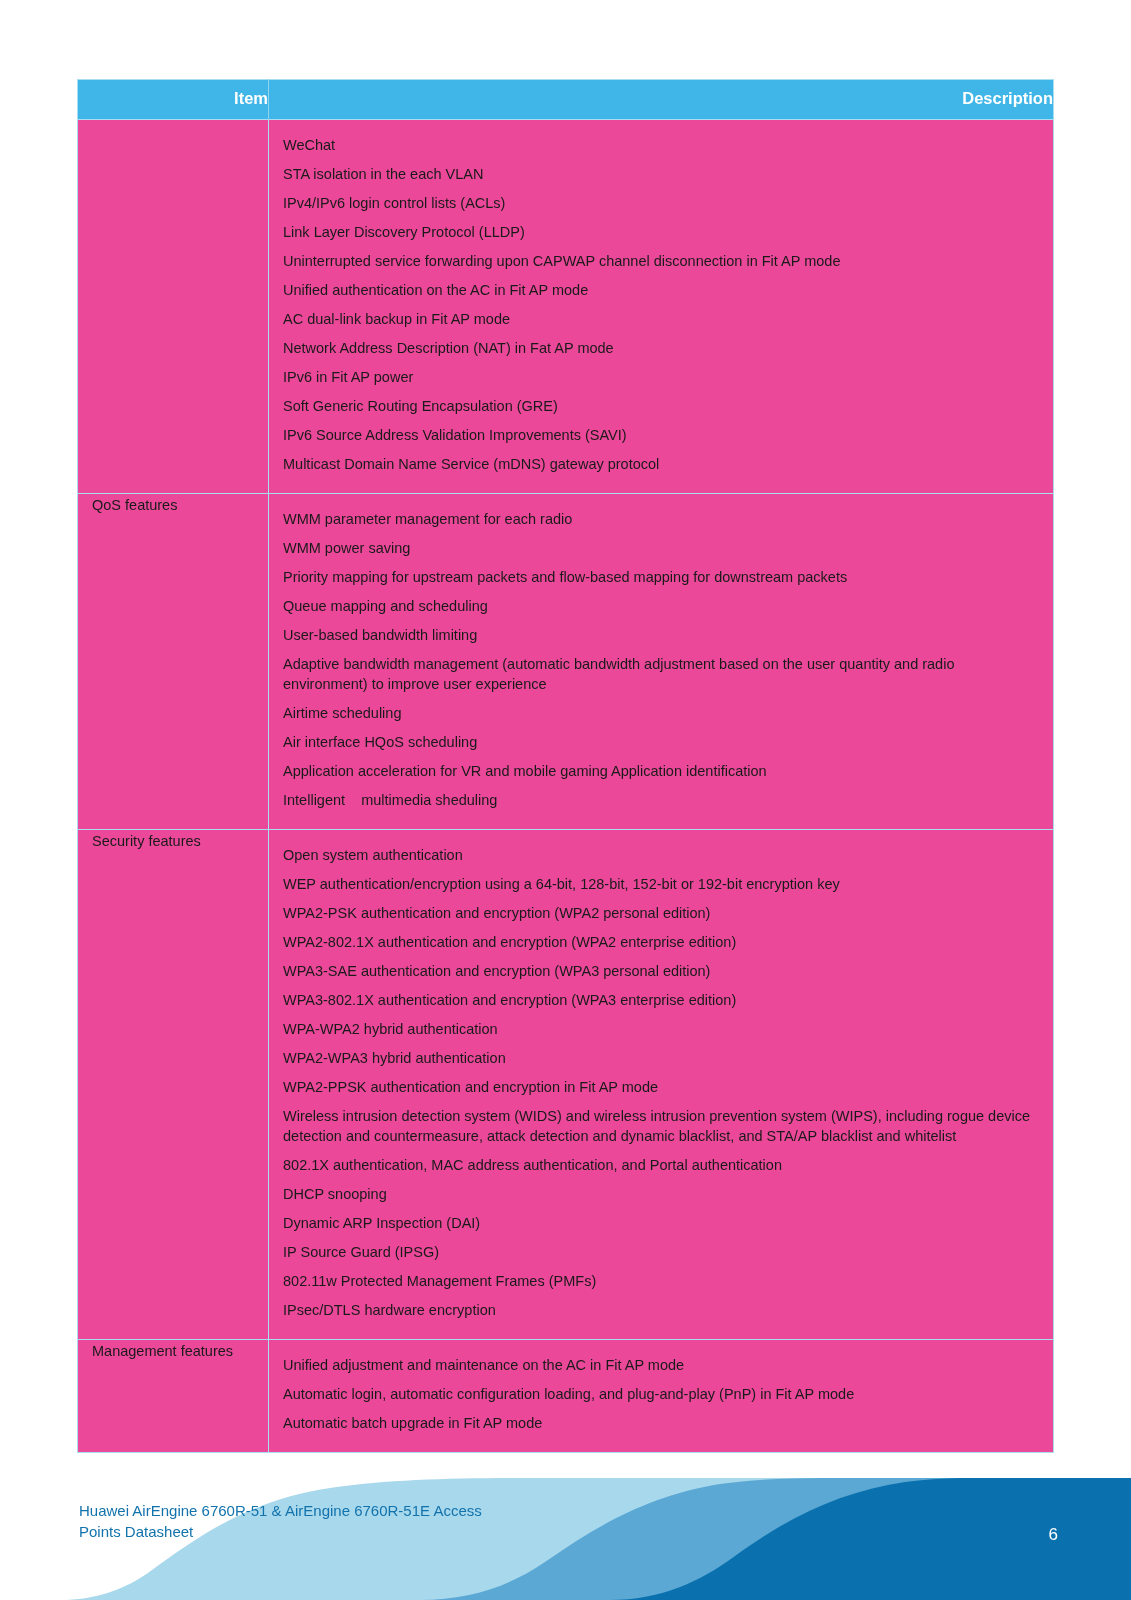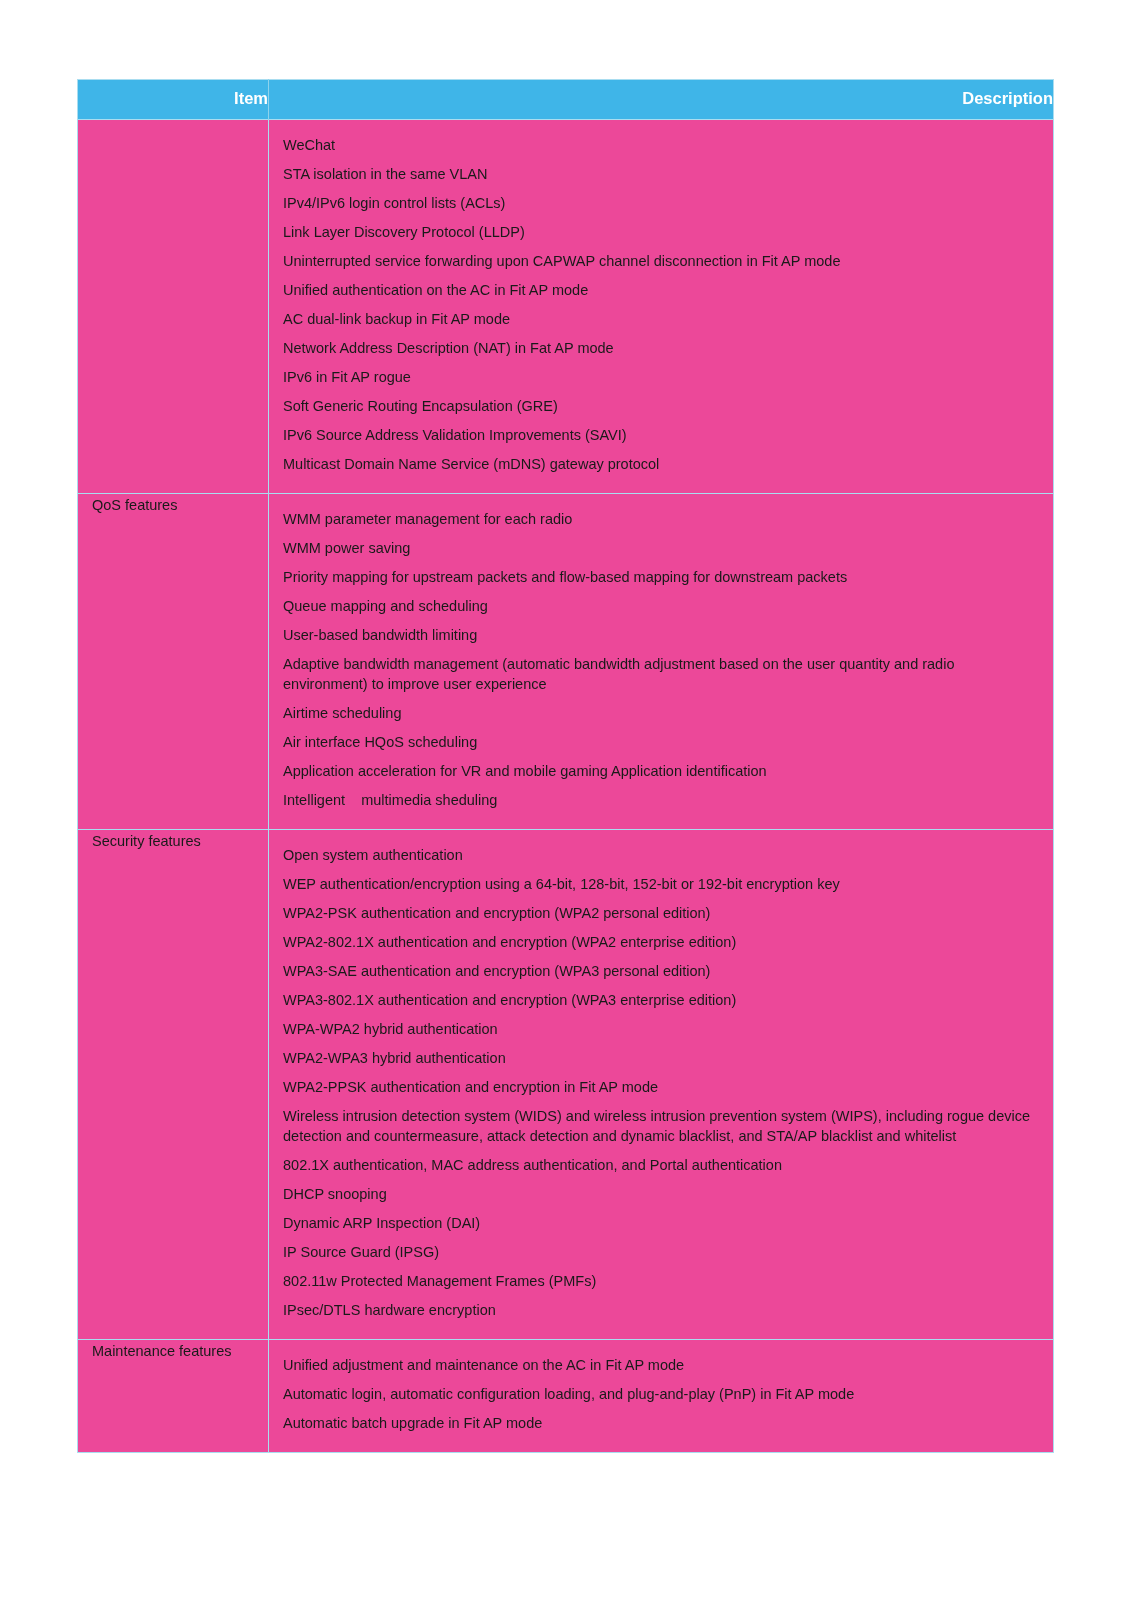--- a/index.html
+++ b/index.html
@@ -132,28 +132,28 @@
         <th class="th-item">Item</th>
         <th class="th-desc">Description</th>
       </tr>
     </thead>
     <tbody>
         <tr>
           <td class="cell-item"></td>
           <td class="cell-desc">
             <ul class="desc-list">
               <li>WeChat</li>
-              <li>STA isolation in the same VLAN</li>
+              <li>STA isolation in the each VLAN</li>
               <li>IPv4/IPv6 login control lists (ACLs)</li>
               <li>Link Layer Discovery Protocol (LLDP)</li>
               <li>Uninterrupted service forwarding upon CAPWAP channel disconnection in Fit AP mode</li>
               <li>Unified authentication on the AC in Fit AP mode</li>
               <li>AC dual-link backup in Fit AP mode</li>
               <li>Network Address Description (NAT) in Fat AP mode</li>
-              <li>IPv6 in Fit AP rogue</li>
+              <li>IPv6 in Fit AP power</li>
               <li>Soft Generic Routing Encapsulation (GRE)</li>
               <li>IPv6 Source Address Validation Improvements (SAVI)</li>
               <li>Multicast Domain Name Service (mDNS) gateway protocol</li>
             </ul>
           </td>
         </tr>
         <tr>
           <td class="cell-item">QoS features</td>
           <td class="cell-desc">
             <ul class="desc-list">
@@ -187,26 +187,38 @@
               <li>802.1X authentication, MAC address authentication, and Portal authentication</li>
               <li>DHCP snooping</li>
               <li>Dynamic ARP Inspection (DAI)</li>
               <li>IP Source Guard (IPSG)</li>
               <li>802.11w Protected Management Frames (PMFs)</li>
               <li>IPsec/DTLS hardware encryption</li>
             </ul>
           </td>
         </tr>
         <tr>
-          <td class="cell-item">Maintenance features</td>
+          <td class="cell-item">Management features</td>
           <td class="cell-desc">
             <ul class="desc-list">
               <li>Unified adjustment and maintenance on the AC in Fit AP mode</li>
               <li>Automatic login, automatic configuration loading, and plug-and-play (PnP) in Fit AP mode</li>
               <li>Automatic batch upgrade in Fit AP mode</li>
             </ul>
           </td>
         </tr>
       </tbody>
   </table>
 
+  <div class="footer">
+    <svg class="footer-wave" viewBox="0 0 1131 122" preserveAspectRatio="none">
+      <path d="M1131,0 L1131,122 L60,122 C95,122 125,112 152,92 C200,57 250,22 330,10 C400,0 470,0 560,0 Z" fill="#A8D8EC"></path>
+      <path d="M1131,0 L1131,122 L420,122 C470,122 510,108 545,84 C600,46 648,18 720,6 C770,-1 820,0 880,0 Z" fill="#5BA8D4"></path>
+      <path d="M1131,0 L1131,122 L610,122 C660,122 700,104 735,78 C790,38 840,14 905,4 C950,-2 1000,0 1060,0 Z" fill="#0A71AE"></path>
+    </svg>
+    <div class="footer-text">
+      <span class="ft-line">Huawei AirEngine 6760R-51 &amp; AirEngine 6760R-51E Access</span>
+      <span class="ft-line">Points Datasheet</span>
+    </div>
+    <div class="page-number">6</div>
+  </div>
 
 </div>
 
 </body></html>

